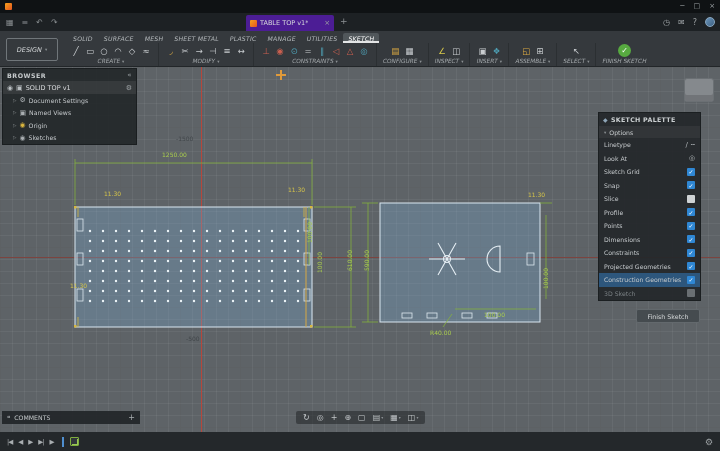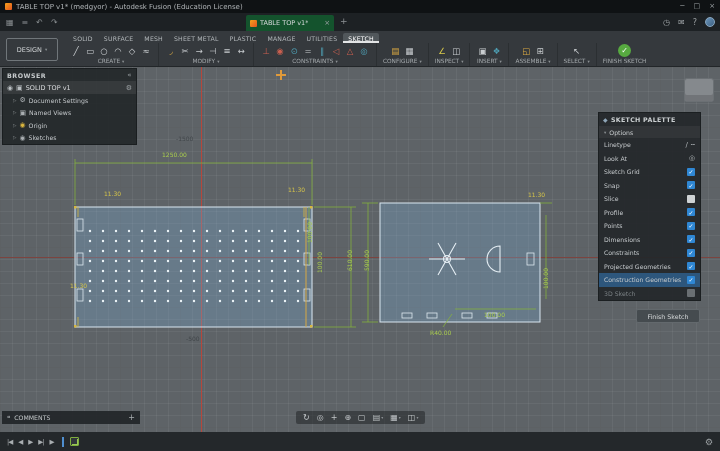--- a/index.html
+++ b/index.html
@@ -11,32 +11,32 @@
     display:flex;align-items:center;gap:4px;padding:0 5px;box-sizing:border-box;}
   .app-logo{width:7px;height:7px;border-radius:1px;background:linear-gradient(135deg,#f6a21c,#e4541f);}
   .tb-title{font-size:7px;color:#aeb2b5;white-space:nowrap;}
   .win-controls{margin-left:auto;display:flex;gap:9px;}
   .win-controls span{font-size:7px;color:#9aa0a3;line-height:13px;}
 
   
   .tabbar{position:absolute;top:13px;left:0;right:0;height:18px;background:#1d2124;}
   .tb-left{position:absolute;left:6px;top:0;height:100%;display:flex;gap:8px;align-items:center;}
   .tb-left span{font-size:8px;color:#8d9295;}
-  .doctab{position:absolute;left:246px;top:2px;height:16px;width:88px;background:#14532d;
+  .doctab{position:absolute;left:246px;top:2px;height:16px;width:88px;background:#4c1d95;
     border-radius:2px 2px 0 0;display:flex;align-items:center;gap:3px;padding:0 4px;box-sizing:border-box;}
   .doctab .ficon{width:7px;height:7px;border-radius:1px;background:linear-gradient(135deg,#f6a21c,#e4541f);flex:0 0 auto;}
   .doctab .dlabel{font-size:6.5px;color:#d7dadc;white-space:nowrap;overflow:hidden;}
   .doctab .dclose{margin-left:auto;font-size:7px;color:#9a9fa2;}
   .newtab{position:absolute;left:340px;top:3px;font-size:9px;color:#8d9295;}
   .tb-right{position:absolute;right:5px;top:0;height:100%;display:flex;gap:8px;align-items:center;}
   .tb-right span{font-size:8px;color:#9da2a5;}
   .avatar{width:10px;height:10px;border-radius:50%;background:linear-gradient(135deg,#6a93b8,#3d6285);border:1px solid #8aa7bf;box-sizing:border-box;}
 
   
-  .ribbon{position:absolute;top:31px;left:0;right:0;height:36px;background:#35393d;border-bottom:1px solid #222629;box-sizing:border-box;}
+  .ribbon{position:absolute;top:31px;left:0;right:0;height:36px;background:#35393d;border-bottom:1px solid #222629;box-sizing:border-box;font-style:italic;}
   .design-btn{position:absolute;left:6px;top:7px;width:50px;height:21px;border:1px solid #70767a;border-radius:2px;
     display:flex;align-items:center;justify-content:center;gap:3px;font-size:6.5px;color:#d3d6d8;}
   .ribbon-main{margin-left:64px;height:100%;display:flex;flex-direction:column;}
   .tabs-row{display:flex;height:12px;align-items:flex-end;gap:1px;padding-left:4px;}
   .tab{font-size:6.2px;color:#b2b7ba;padding:2px 5px 1px;letter-spacing:.2px;white-space:nowrap;}
   .tab.active{background:#51575b;color:#fff;border-radius:2px 2px 0 0;box-shadow:inset 0 -2px 0 #e3e5e6;}
   .groups-row{flex:1;display:flex;}
   .group{display:flex;flex-direction:column;align-items:center;justify-content:space-between;
     padding:1px 6px;border-right:1px solid #2b2f32;}
   .gicons{display:flex;gap:2px;align-items:center;}
@@ -124,21 +124,20 @@
     border-bottom:1px solid #9bc657;border-right:1px solid #9bc657;}
   .tl-gear{margin-left:auto;font-size:9px;color:#9ba0a3;}
 </style>
 </head>
 <body>
 
 <div id="app">
 
   <div class="titlebar">
     <div class="app-logo"></div>
-    <div class="tb-title">TABLE TOP v1* (medgyor) - Autodesk Fusion (Education License)</div>
     <div class="win-controls">
       <span>─</span>
       <span>□</span>
       <span>×</span>
     </div>
   </div>
 
   <div class="tabbar">
     <div class="tb-left">
         <span>▦</span>

